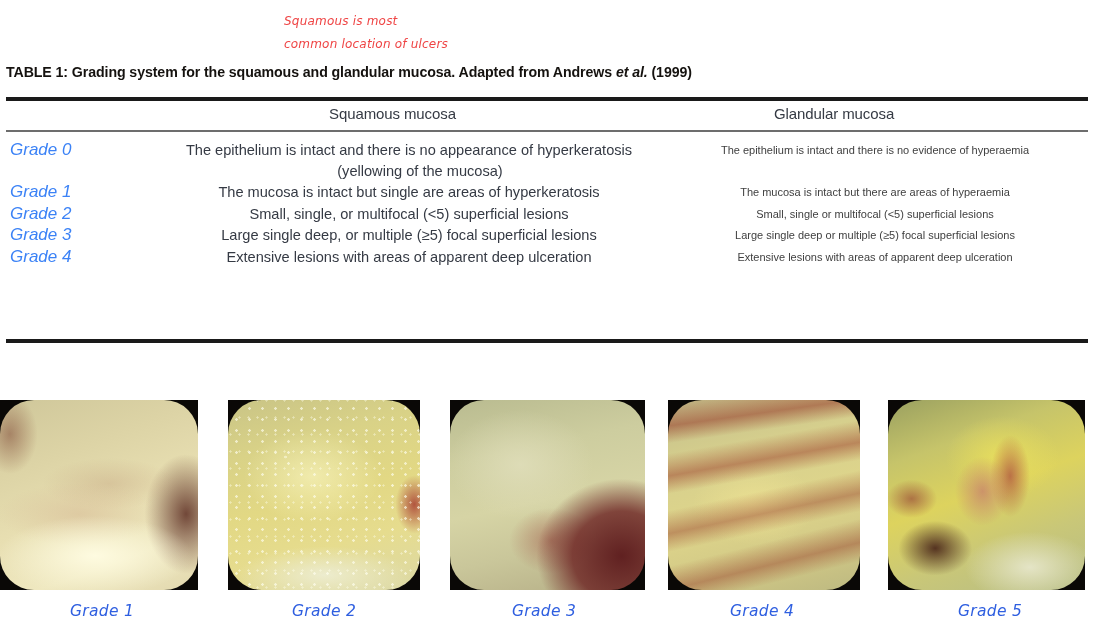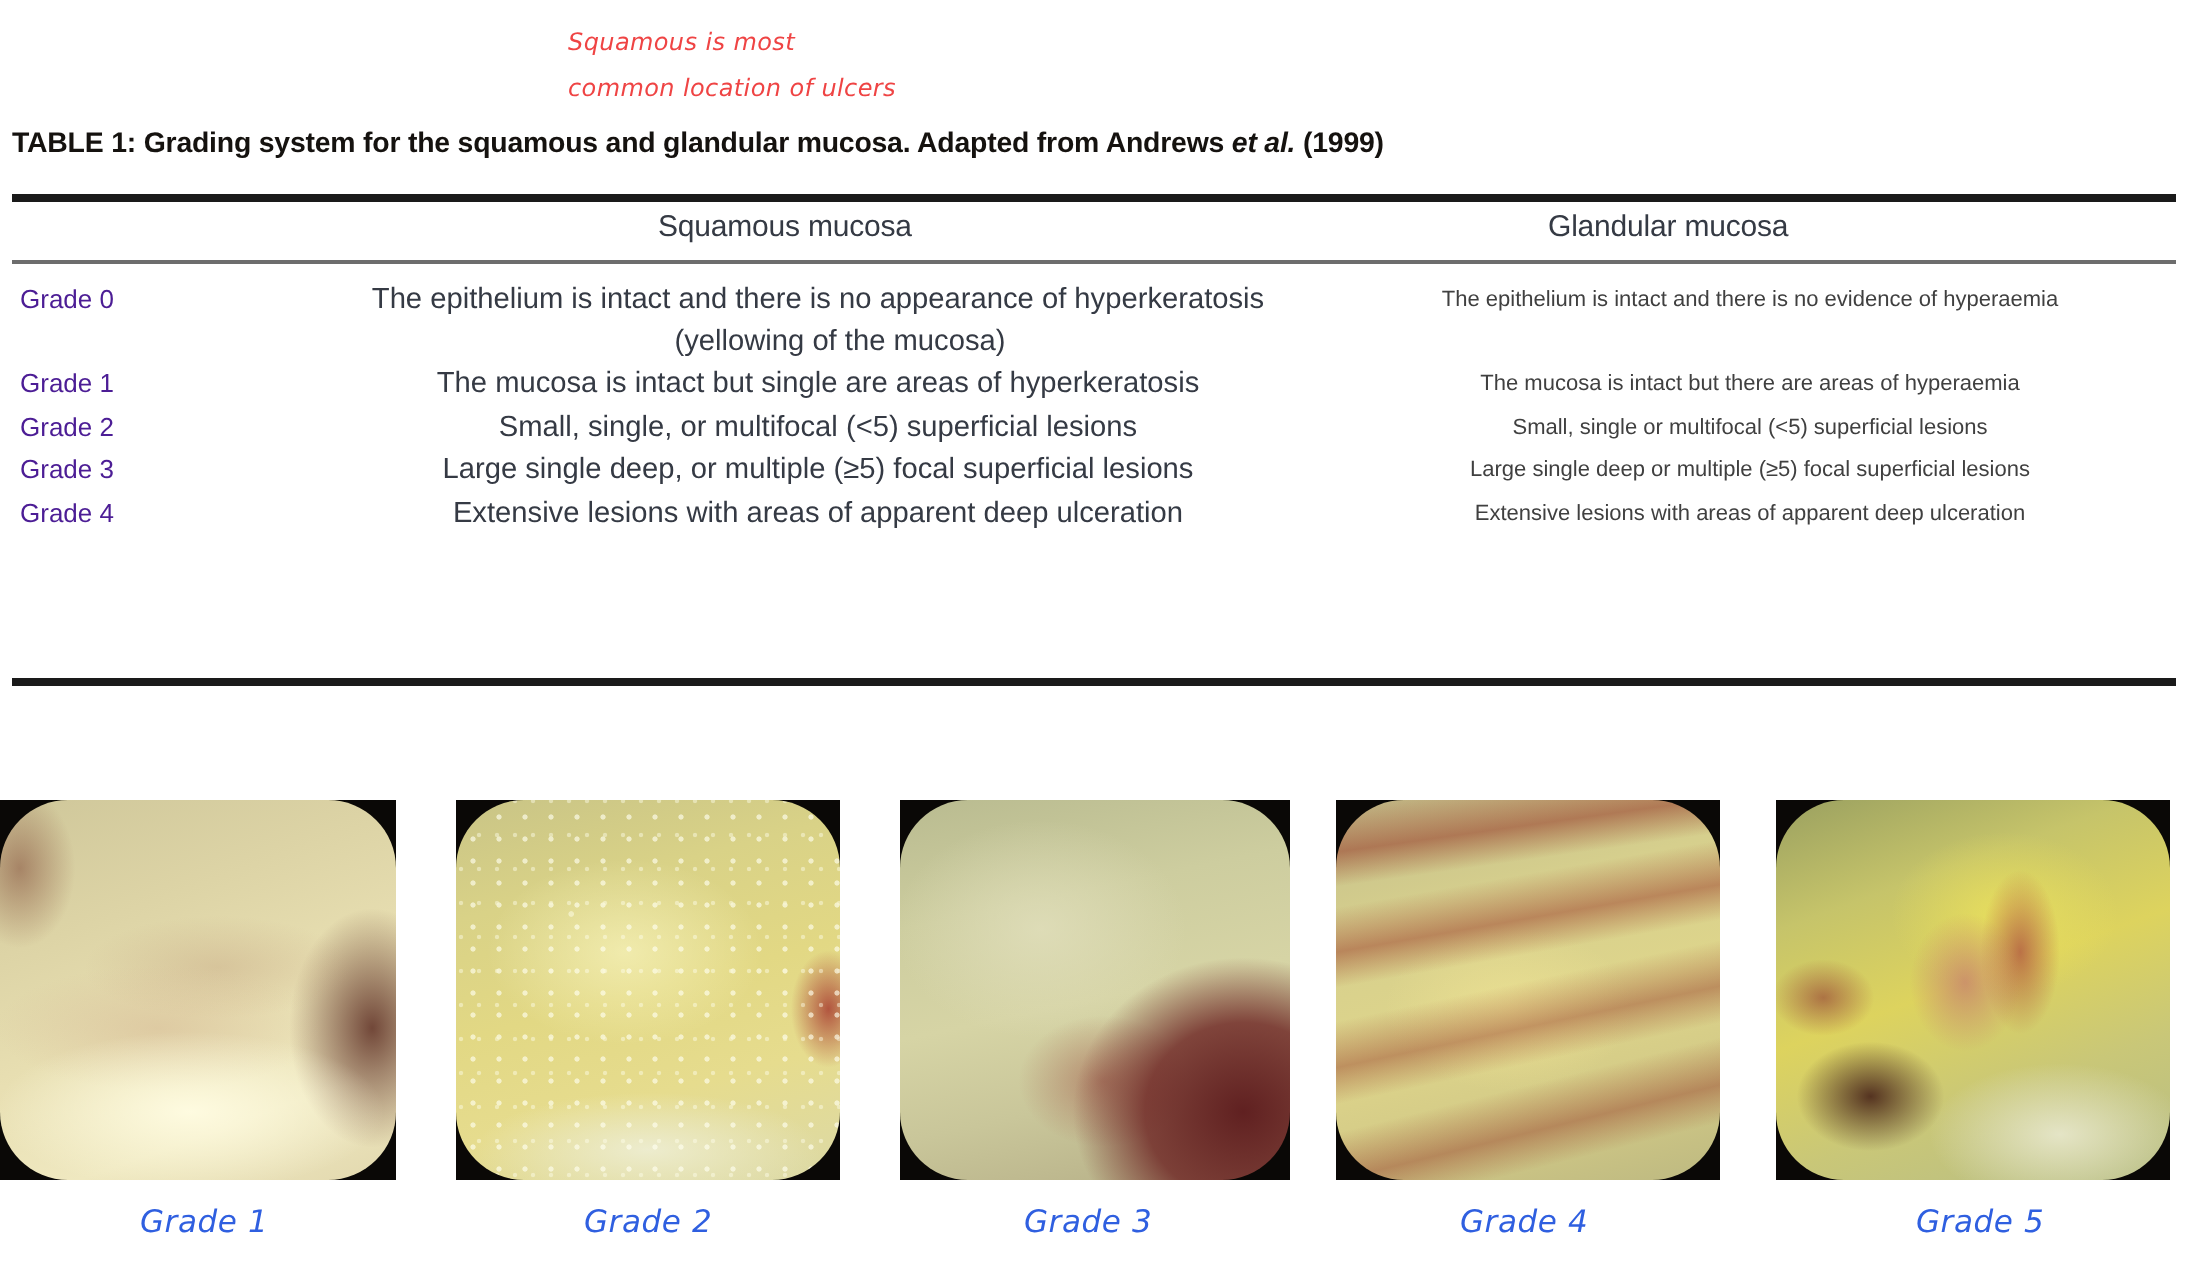--- a/index.html
+++ b/index.html
@@ -77,22 +77,23 @@
   }
   .trow {
     position: relative;
     display: flex;
     align-items: flex-start;
     margin-bottom: 1px;
   }
   .cell-grade {
     width: 160px;
     flex: 0 0 160px;
-    font-size: 13px;
-    color: #4c1d95;
+    font-size: 17px;
+    font-style: italic;
+    color: #3b82f6;
     line-height: 20.5px;
     padding-left: 4px;
     box-sizing: border-box;
   }
   .cell-sq {
     width: 500px;
     flex: 0 0 500px;
     font-size: 14.6px;
     color: #353a44;
     line-height: 20.5px;

